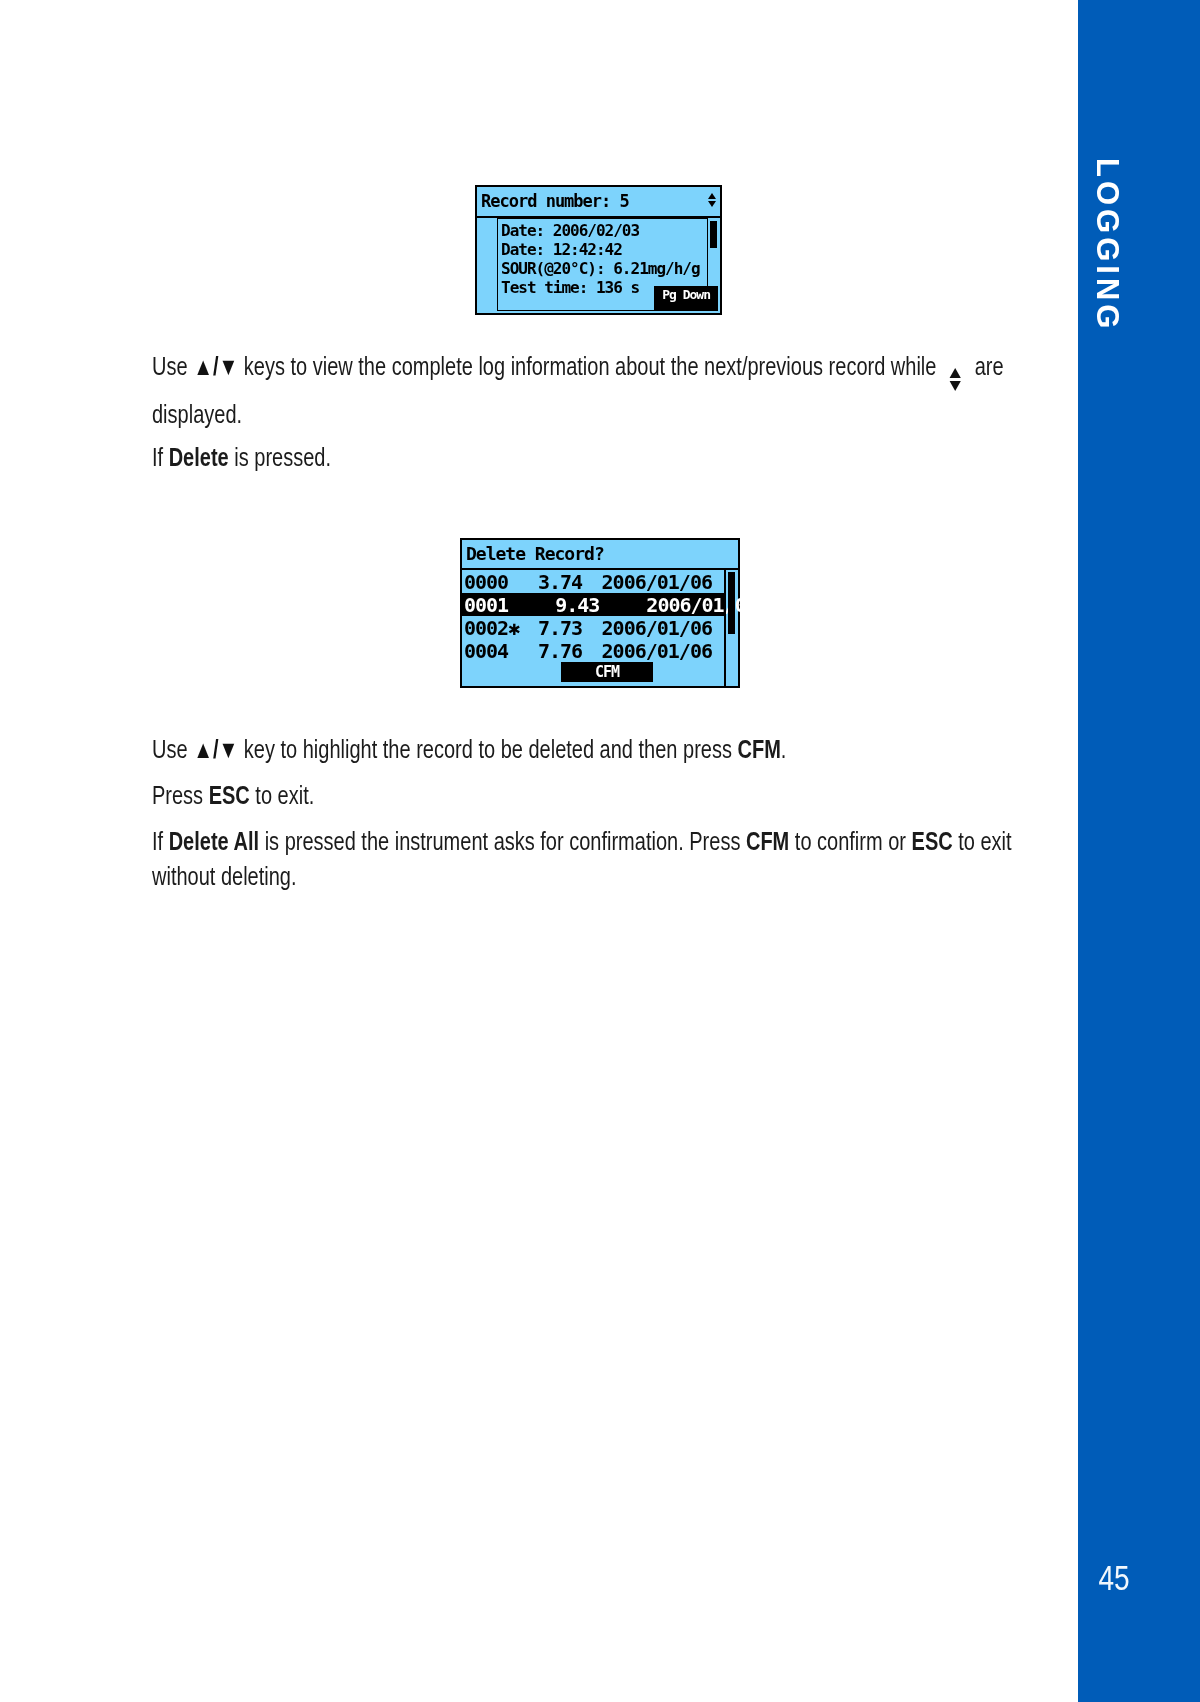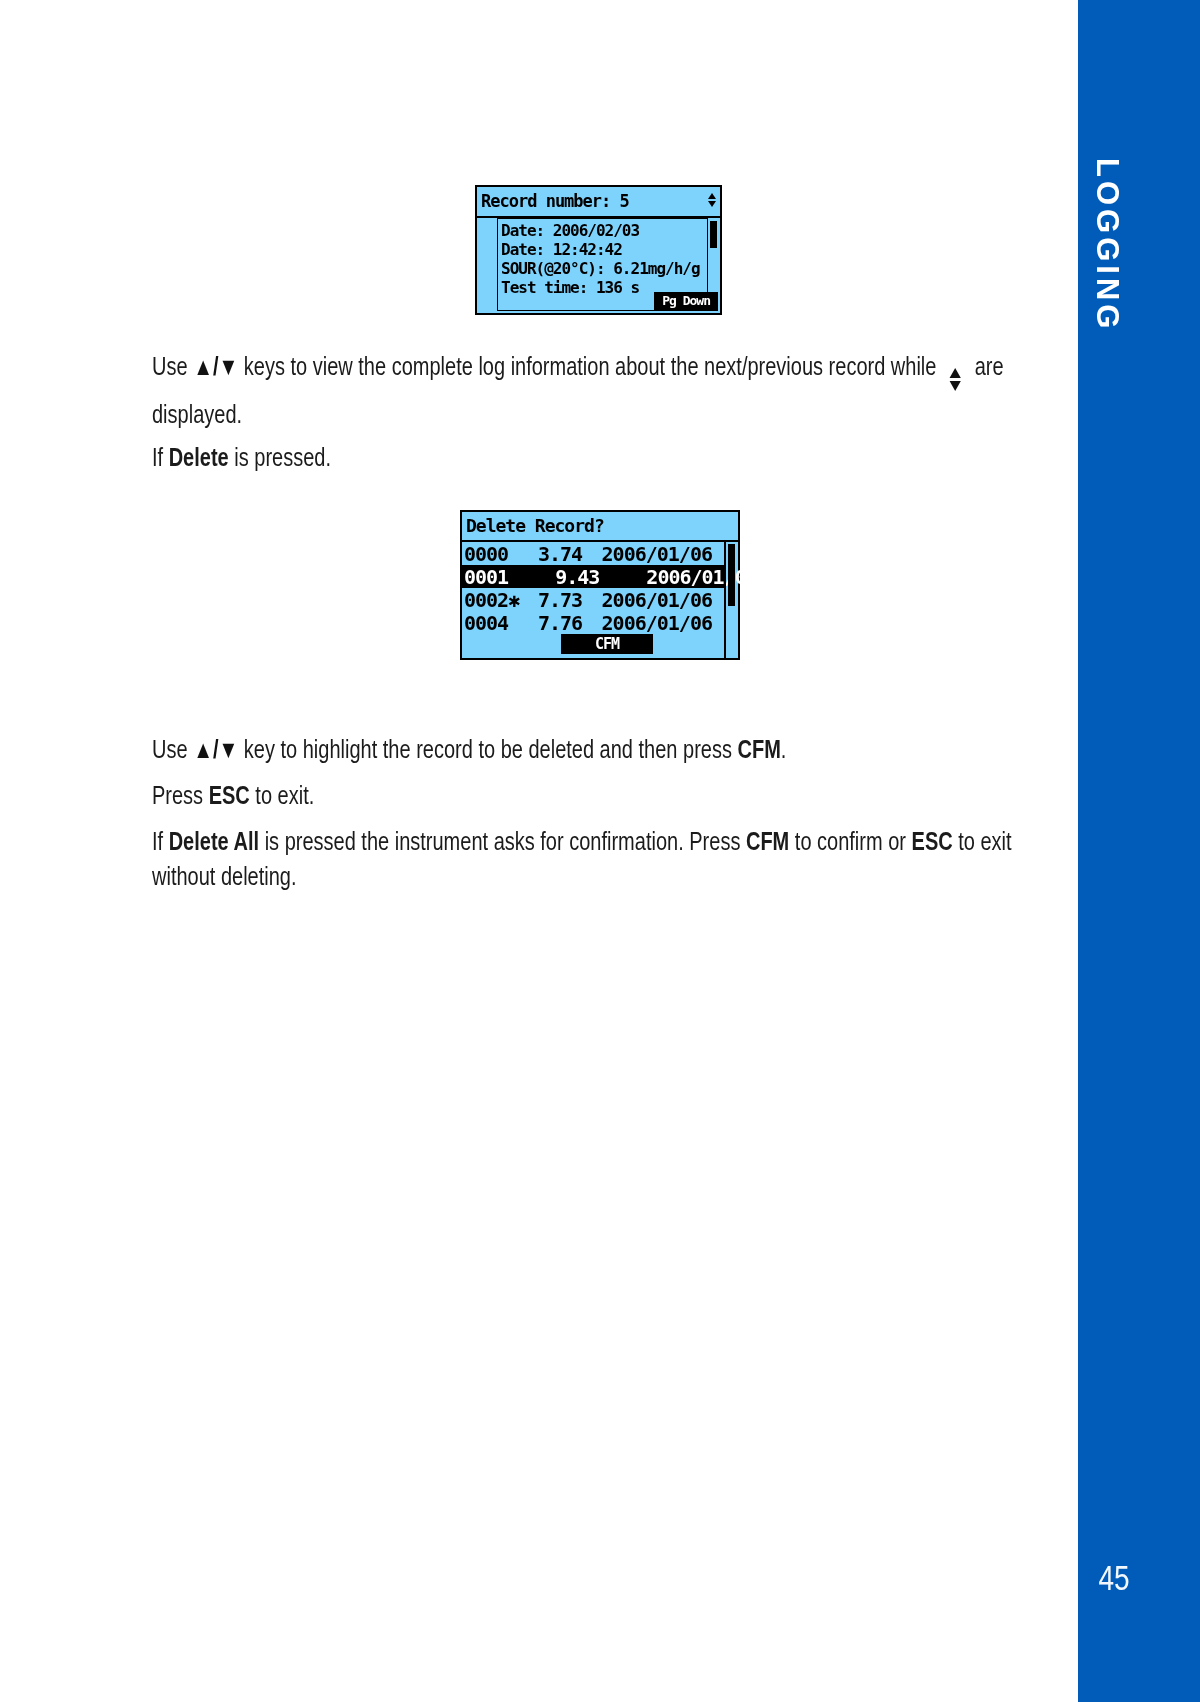--- a/index.html
+++ b/index.html
@@ -57,24 +57,24 @@
   .s1-header{height:25px;padding:4px 0 0 4px;font-size:17px;letter-spacing:-1px;}
   .s1-arrows{position:absolute;right:4px;top:6px;display:flex;flex-direction:column;gap:2px;align-items:center;}
   .s1-content{
     position:absolute;left:2px;right:12px;top:31px;bottom:2px;
     border:1px solid #000;padding:2px 0 4px 3px;
     font-size:16px;font-weight:bold;line-height:19px;letter-spacing:-1px;white-space:nowrap;margin-left:18px;
   }
   .s1-scroll-thumb{position:absolute;right:3px;top:34px;width:7px;height:27px;background:#000;}
   .s1-button{
     position:absolute;right:2px;bottom:2px;height:16px;
-    padding:1px 8px 2px 8px;font-size:13px;letter-spacing:-1px;
+    padding:1px 8px 8px 8px;font-size:13px;letter-spacing:-1px;
   }
   
-  .screen2{left:460px;top:510px;width:276px;height:146px;}
+  .screen2{left:460px;top:538px;width:276px;height:146px;}
   .s2-header{height:25px;padding:3px 0 0 4px;font-size:18px;letter-spacing:-1px;}
   .s2-rows{position:absolute;left:0;top:30px;right:14px;}
   .s2-row{
     display:flex;height:23px;align-items:center;
     font-size:20px;font-weight:bold;letter-spacing:-1px;white-space:nowrap;
   }
   .s2-row .cell-id{padding-left:2px;width:86px;}
   .s2-row .cell-val{width:74px;}
   .s2-row .cell-date{margin-left:auto;padding-right:12px;}
   .s2-row.hl{background:#000;color:#fff;gap:47px;}

